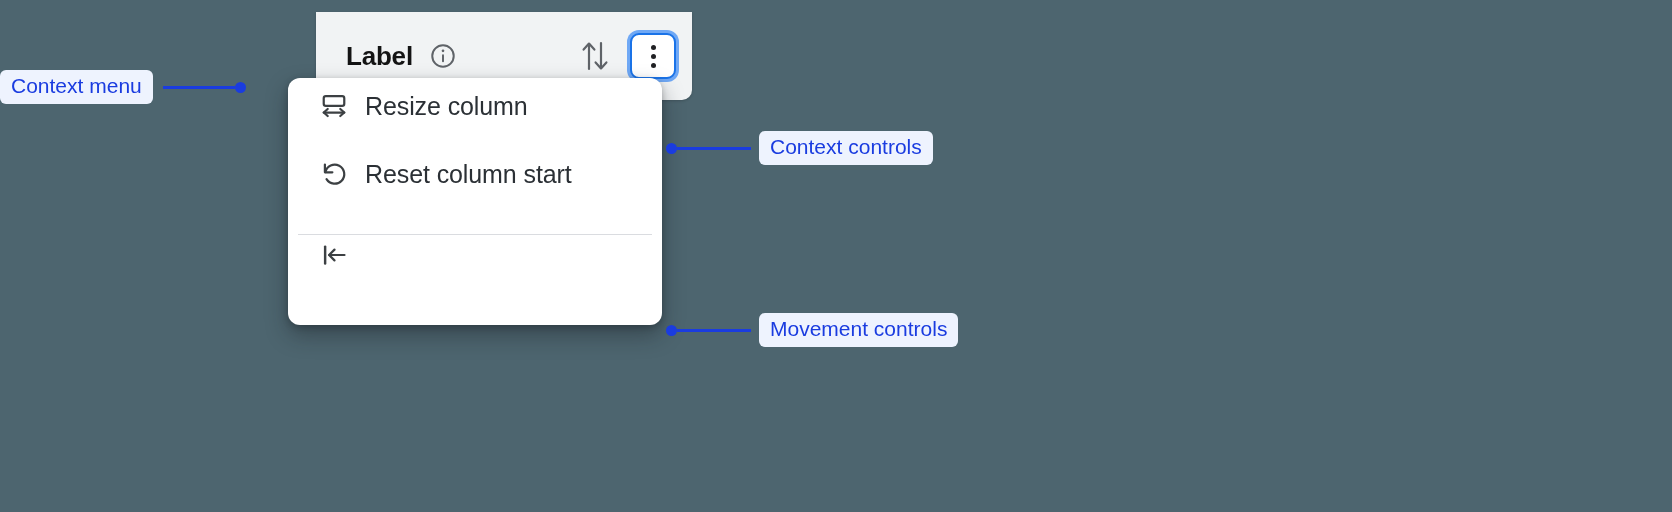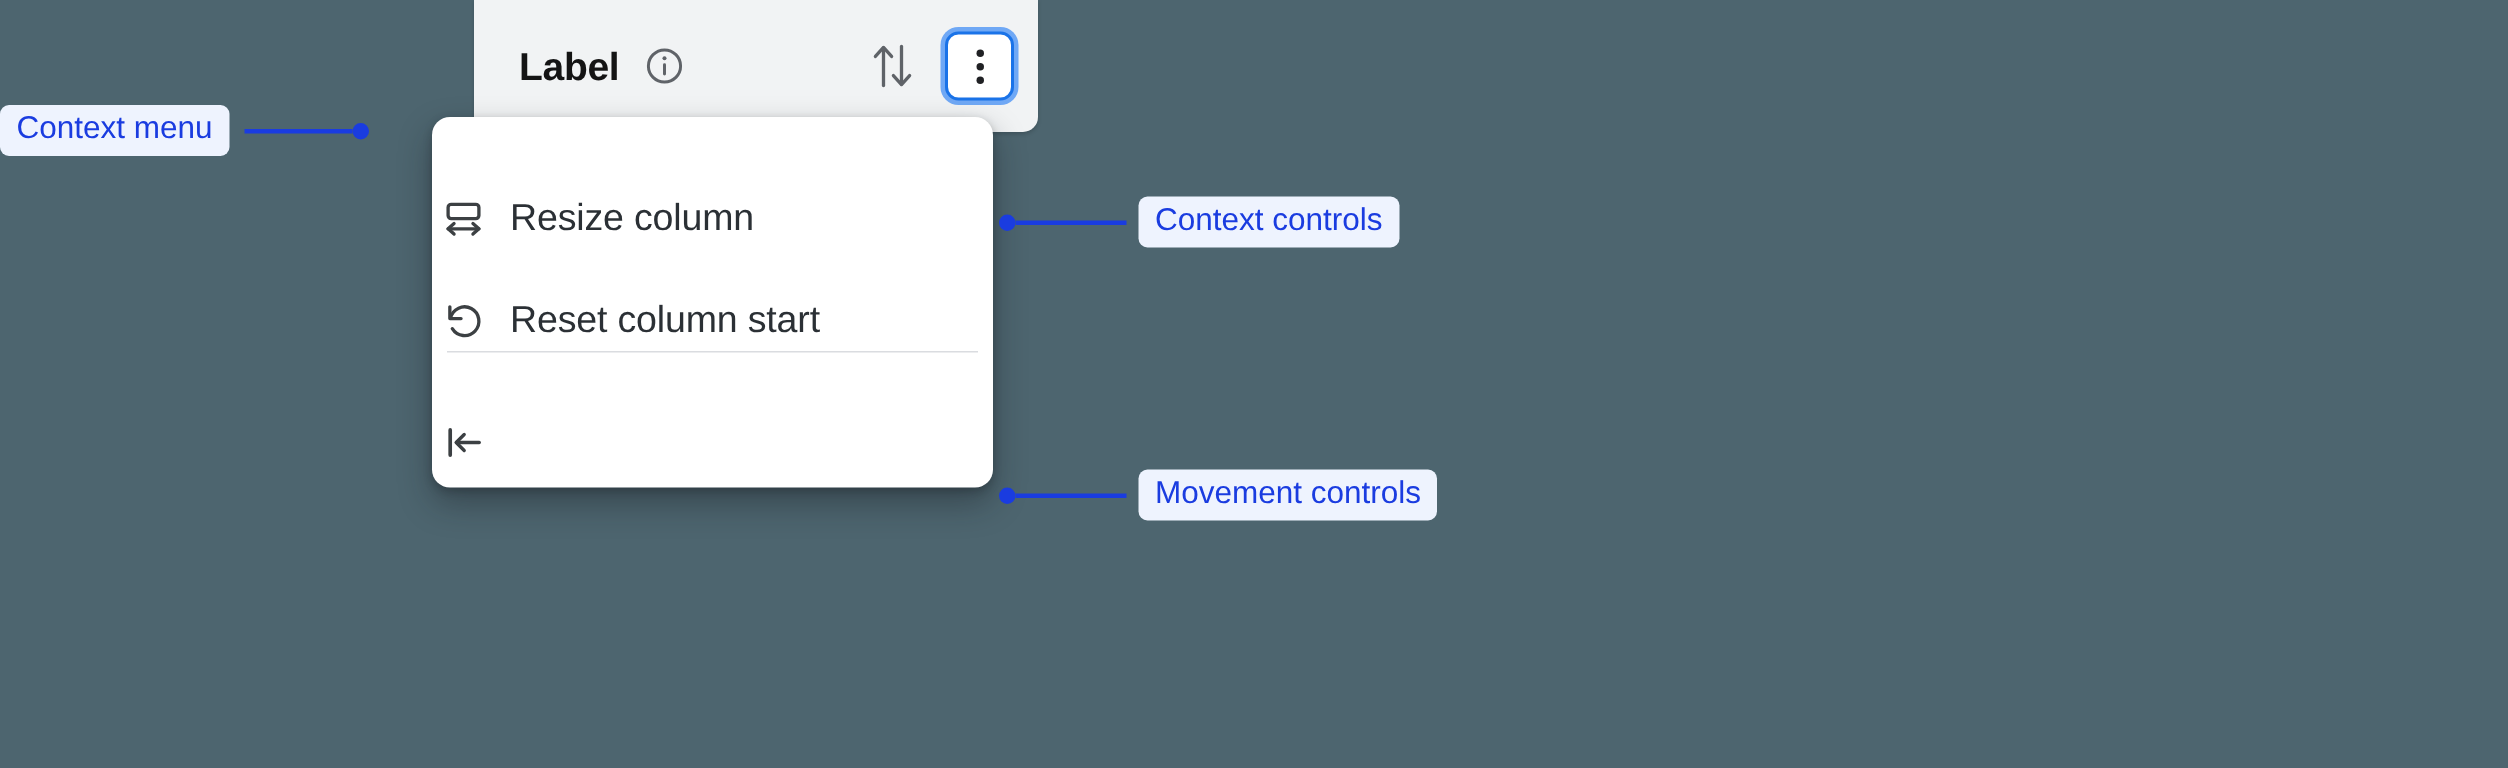--- a/index.html
+++ b/index.html
@@ -16,21 +16,21 @@
   }
   .stage {
     position: absolute;
     inset: 0;
   }
 
   
   .column-header {
     position: absolute;
     left: 316px;
-    top: 0px;
+    top: 12px;
     width: 376px;
     height: 88px;
     background: #f1f3f4;
     border-radius: 0 0 10px 10px;
     box-shadow: 0 1px 3px rgba(0,0,0,0.18);
     display: flex;
     align-items: center;
     box-sizing: border-box;
     padding: 0 16px 0 30px;
   }
@@ -84,23 +84,23 @@
     top: 78px;
     width: 374px;
     background: #ffffff;
     border-radius: 12px;
     padding: 14px 0 16px 0;
     box-sizing: border-box;
     box-shadow: 0 10px 22px rgba(20,24,28,0.38), 0 2px 6px rgba(20,24,28,0.26);
   }
   .menu-item {
     display: flex;
-    align-items: flex-end;
+    align-items: flex-start;
     height: 68px;
-    padding: 0 16px 0 7px;
+    padding: 0 16px 0 32px;
     box-sizing: border-box;
   }
   .menu-item .mi-icon {
     width: 34px;
     min-width: 34px;
     display: inline-flex;
     align-items: center;
     justify-content: flex-start;
     color: #3c4043;
   }

